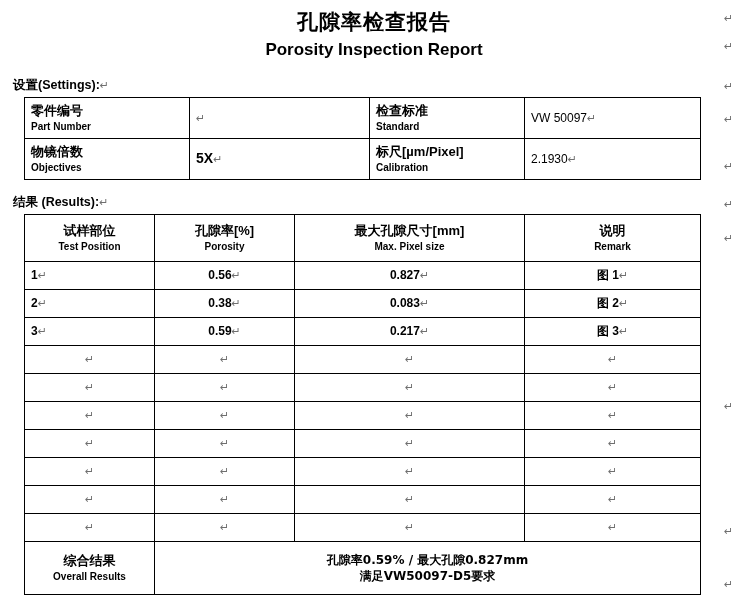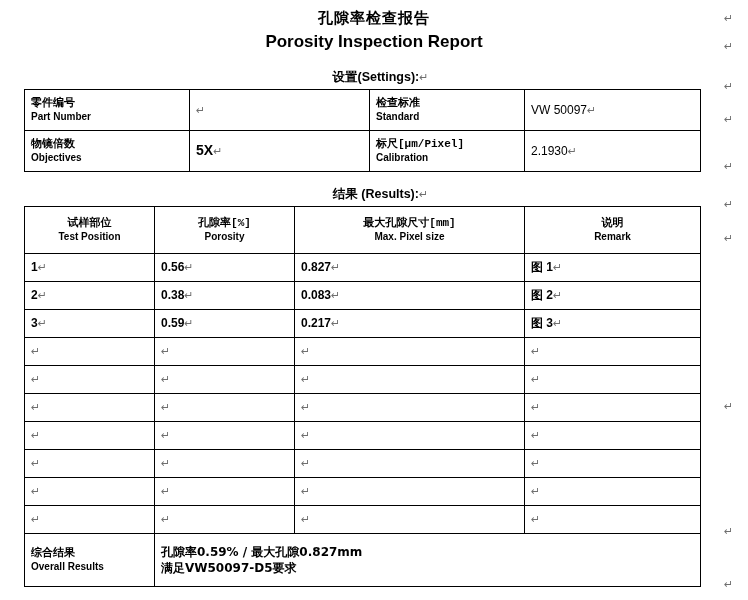--- a/index.html
+++ b/index.html
@@ -21,39 +21,38 @@
     height: 600px;
     box-sizing: border-box;
   }
 
   
   .title-block {
     text-align: center;
     padding-top: 8px;
   }
   .title-cn {
-    font-size: 15px;
+    font-size: 21px;
     font-weight: bold;
     letter-spacing: 1px;
     line-height: 1.35;
     font-family: "DejaVu Sans", "Liberation Sans", sans-serif;
   }
   .title-en {
     font-size: 17px;
     font-weight: bold;
     line-height: 1.5;
     margin-top: 1px;
   }
 
   
   .section-label {
     font-size: 12.5px;
     font-weight: bold;
     margin: 0 0 3px 13px;
-    text-align: center;
   }
   .section-label .pilcrow,
   .pilcrow {
     color: #6f6f6f;
     font-weight: normal;
     font-size: 11px;
   }
 
   
   table {
@@ -74,23 +73,23 @@
   }
 
   
   .settings-tbl td {
     height: 34px;
   }
   .cell-two-line {
     line-height: 1.3;
   }
   .cn {
-    font-family: Liberation Mono, monospace;
-    font-weight: bold;
-    font-size: 11px;
+    font-family: Liberation Sans, sans-serif;
+    font-weight: bold;
+    font-size: 13px;
   }
   .en {
     font-size: 10px;
     font-weight: bold;
   }
   .val {
     font-size: 14px;
     font-weight: bold;
   }
   .val-plain {
@@ -99,21 +98,21 @@
   }
 
   
   .results-tbl th {
     height: 40px;
     text-align: center;
     font-weight: bold;
   }
   .results-tbl td {
     height: 21px;
-    text-align: left;
+    text-align: center;
     font-weight: bold;
     font-size: 12px;
   }
   .results-tbl td.pos {
     text-align: left;
     padding-left: 6px;
   }
   .results-tbl td.empty {
     font-weight: normal;
     color: #6f6f6f;

